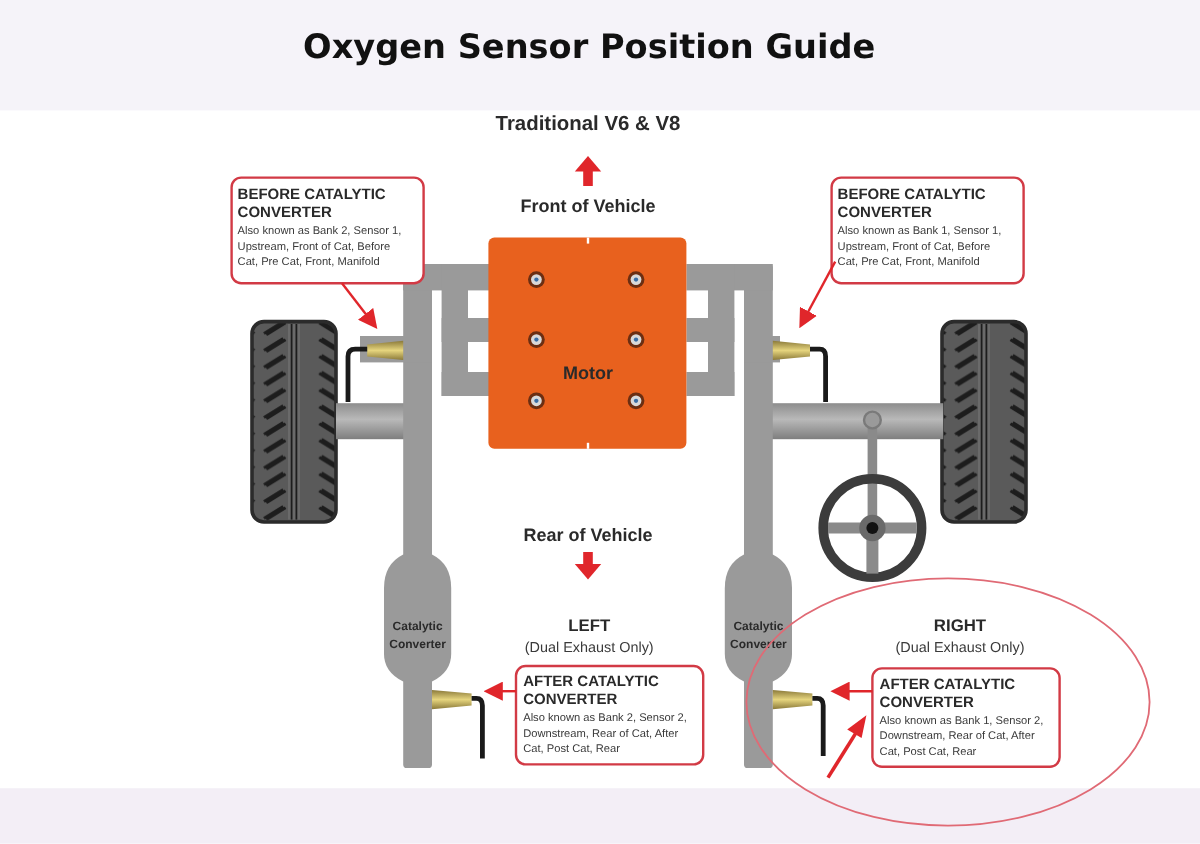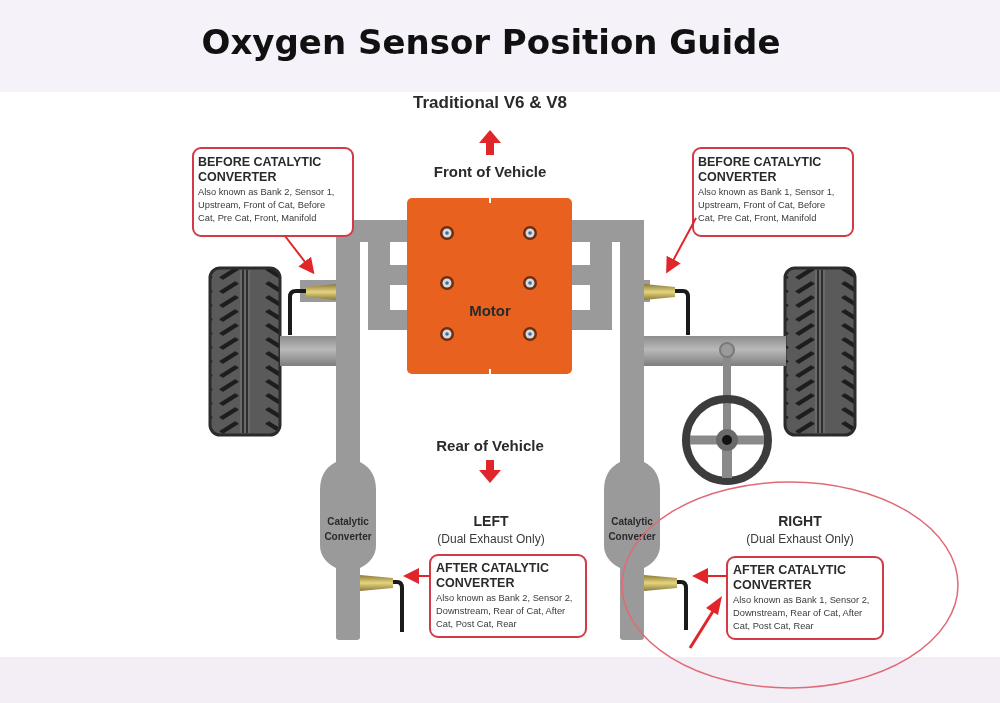--- a/index.html
+++ b/index.html
@@ -1,20 +1,20 @@
 <!DOCTYPE html>
 <html><head>
 <meta charset="utf-8">
 <style>
   html,body{margin:0;padding:0;}
   body{width:1000px;height:703px;background:#f4f2f8;position:relative;overflow:hidden;font-family:"DejaVu Sans","Liberation Sans",sans-serif;}
   .band-top{position:absolute;left:0;top:0;width:1000px;height:92px;background:#f5f3f9;}
   .band-bottom{position:absolute;left:0;top:657px;width:1000px;height:46px;background:#f3eef6;}
   .panel{position:absolute;left:0;top:92px;width:1000px;height:565px;background:#ffffff;}
-  .title{position:absolute;left:0;top:22px;width:982px;text-align:center;font-weight:bold;font-size:34px;color:#111;letter-spacing:0px;}
+  .title{position:absolute;left:0;top:22px;width:982px;text-align:center;font-weight:bold;font-size:28px;color:#111;letter-spacing:0px;}
   svg{position:absolute;left:0;top:0;}
   .lbl{font-family:"Liberation Sans","DejaVu Sans",sans-serif;font-weight:bold;fill:#2a2a2a;}
   .sm{font-family:"Liberation Sans","DejaVu Sans",sans-serif;fill:#3a3a3a;}
 </style>
 </head>
 <body>
 
 <div class="band-top"></div>
 <div class="panel"></div>
 <div class="band-bottom"></div>

